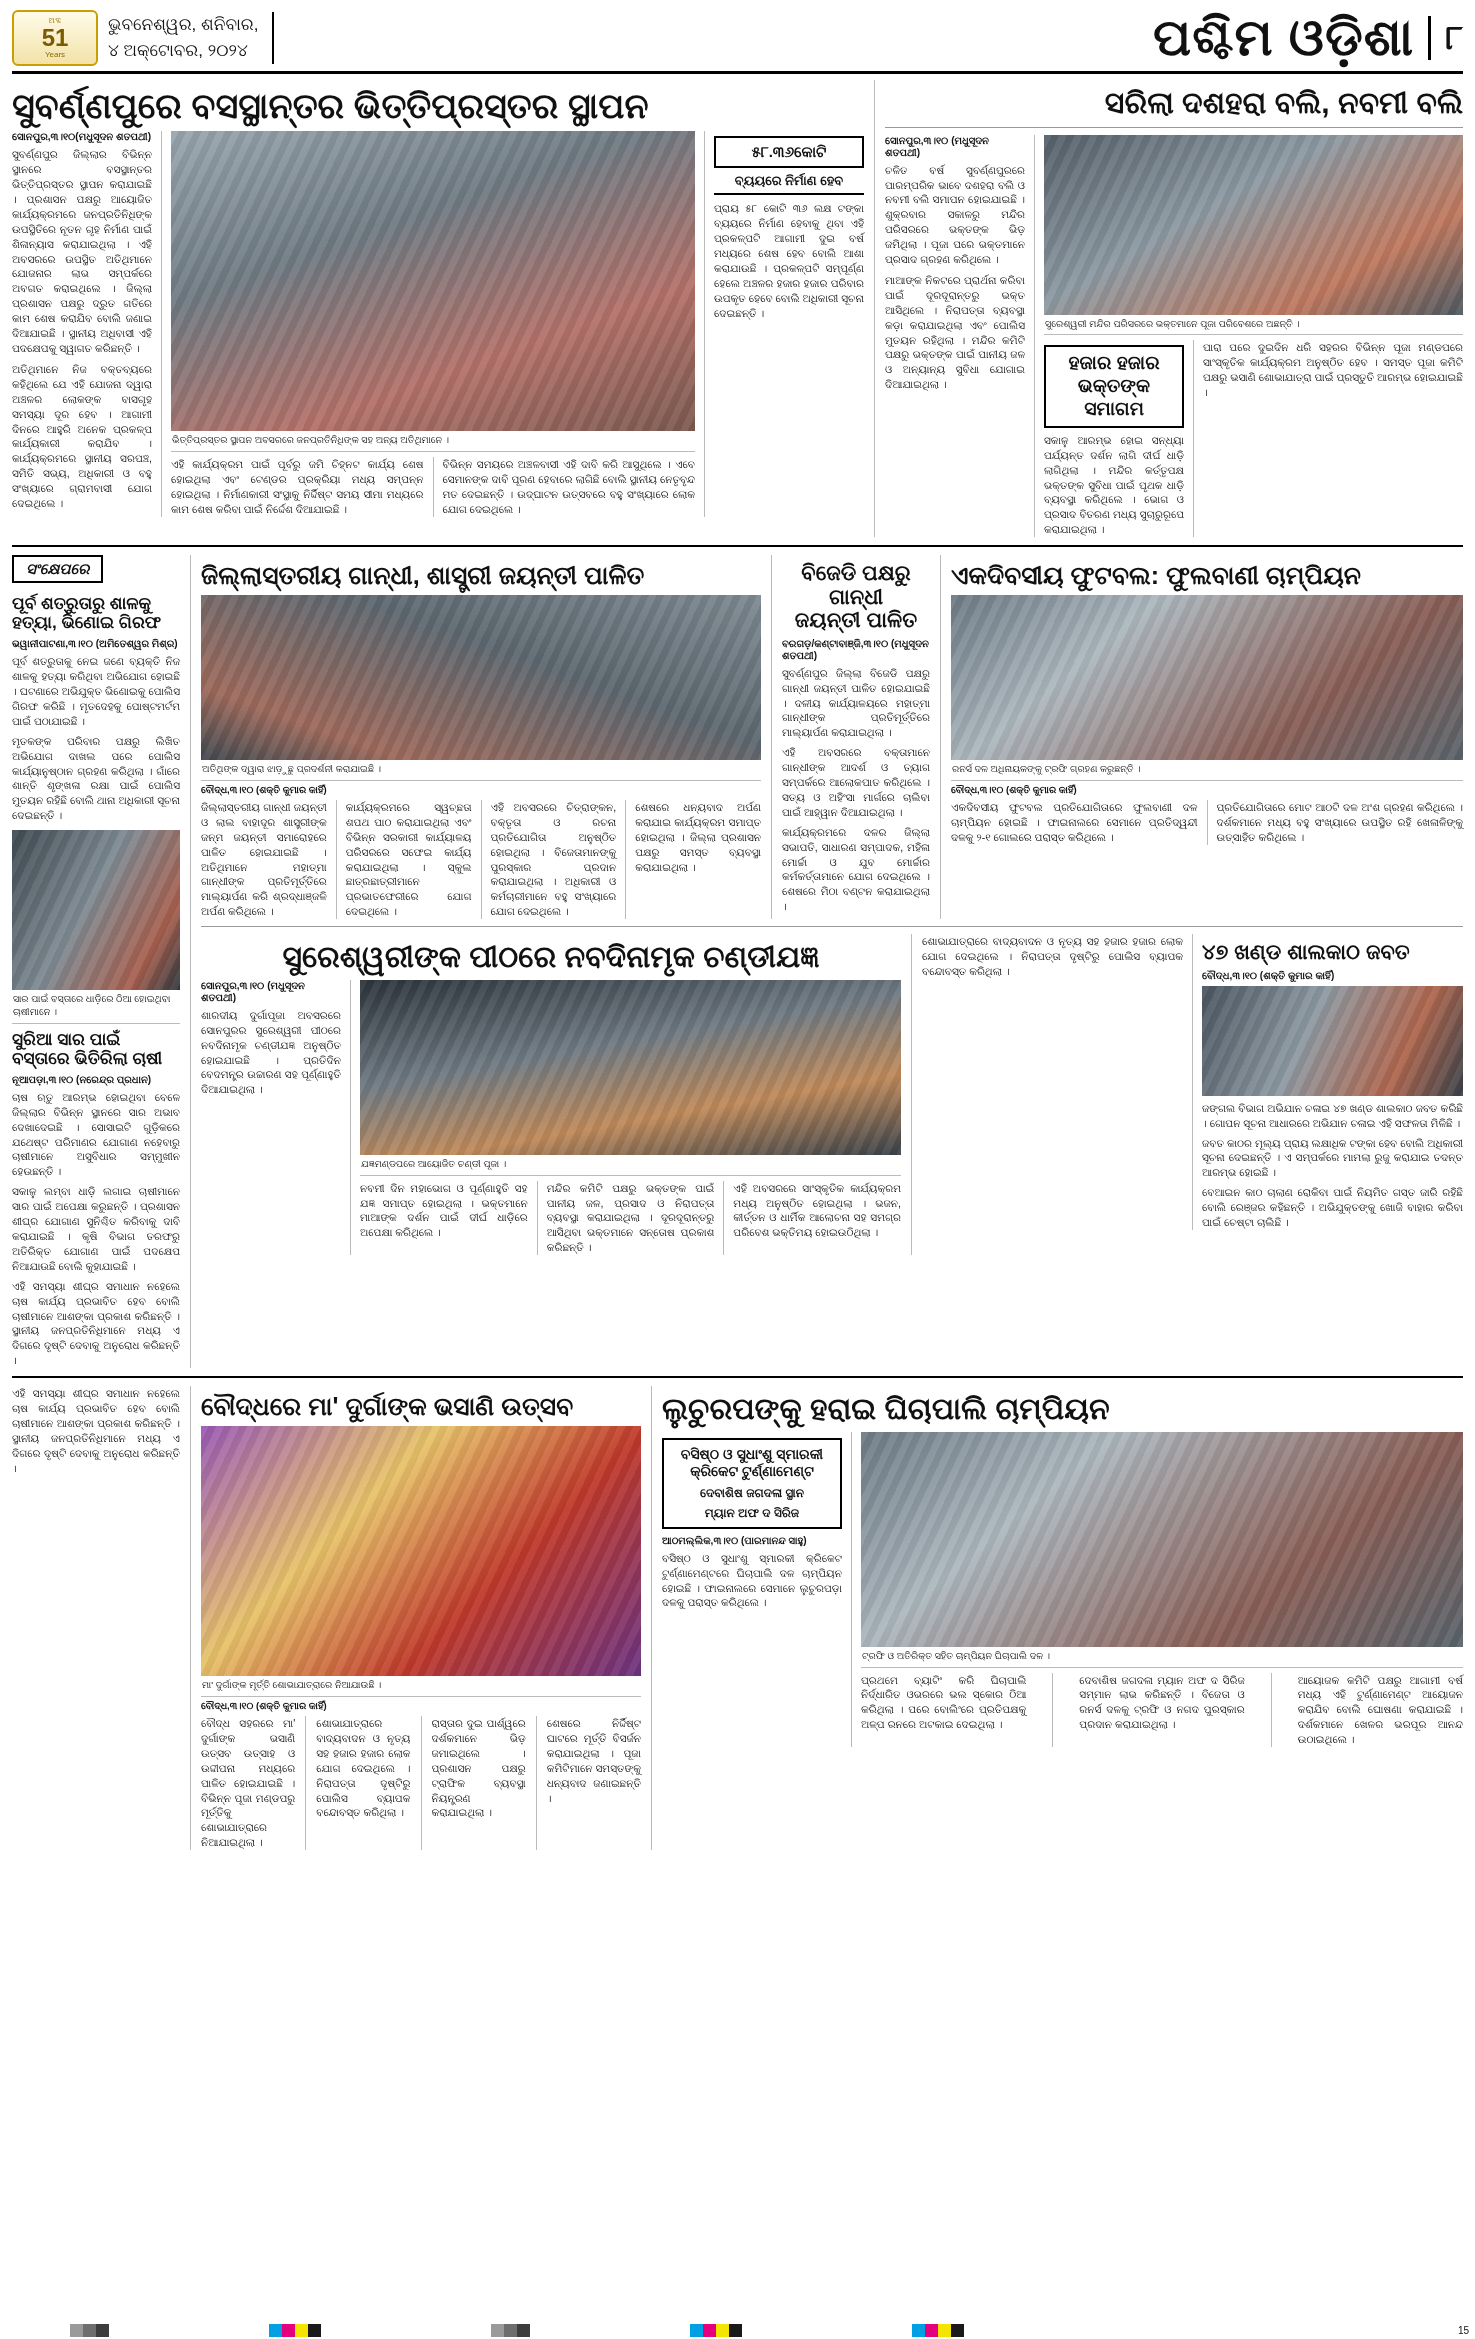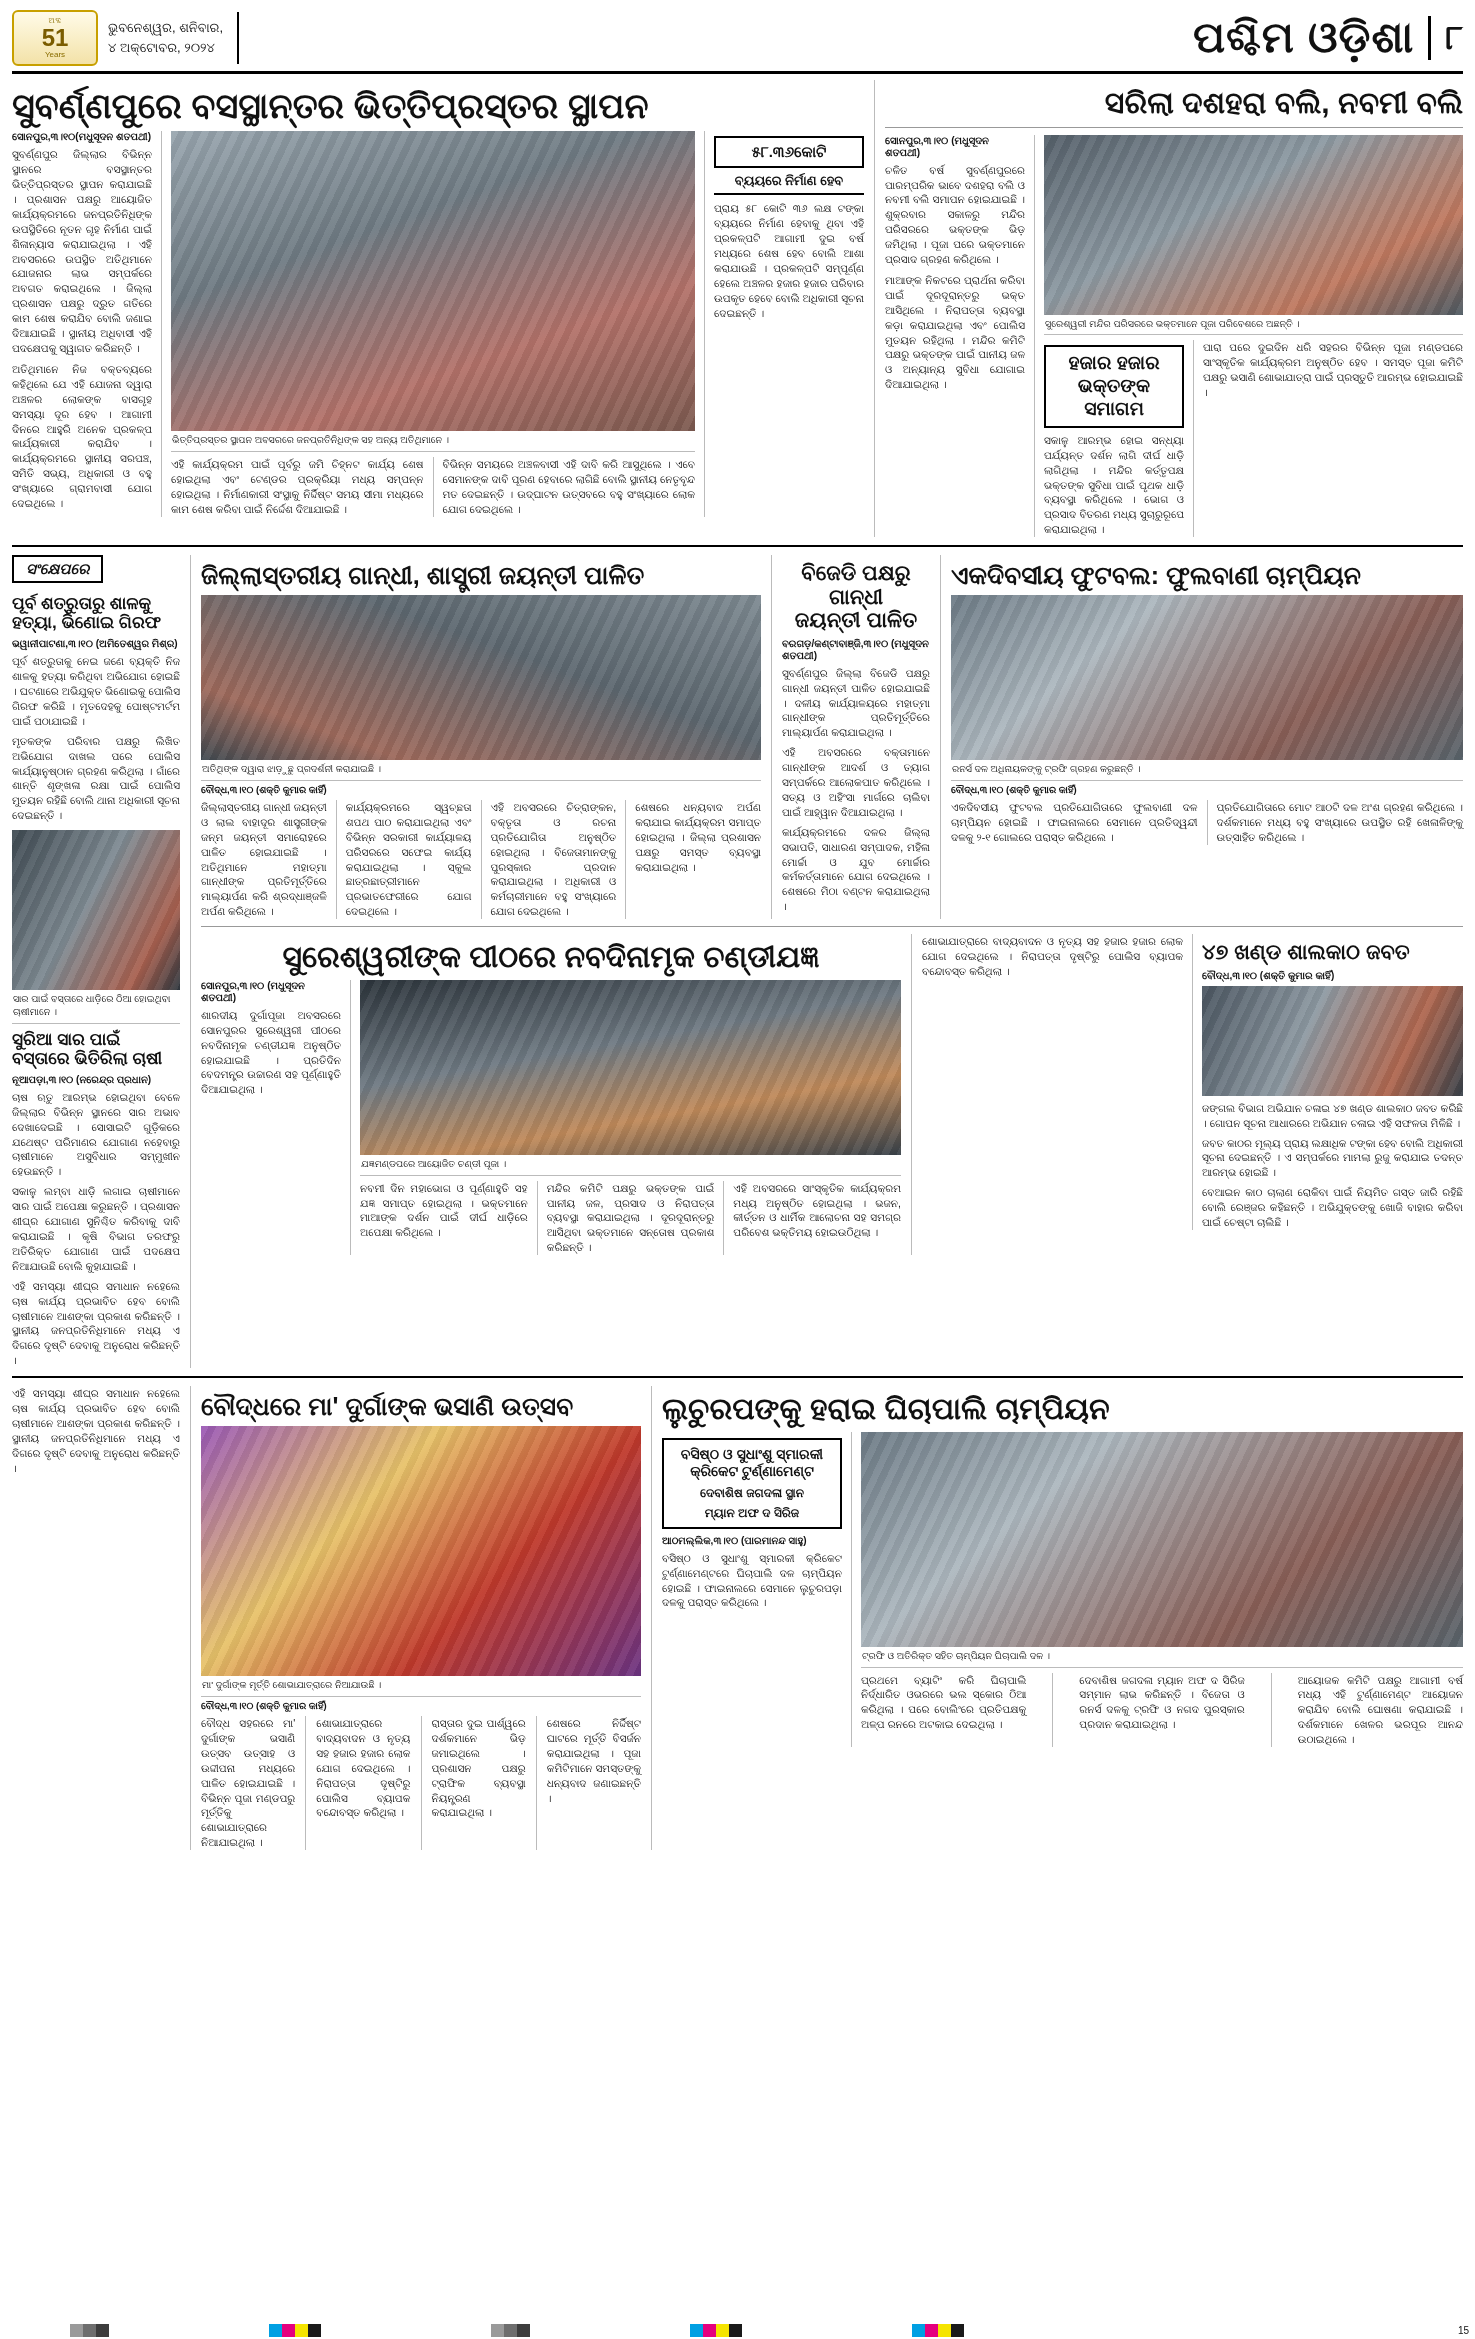--- a/index.html
+++ b/index.html
@@ -33,31 +33,31 @@
     border: 2px solid #c8a000;
     border-radius: 6px;
     background: linear-gradient(#fffbe8,#f3e2a8);
     margin-right: 10px;
     flex: none;
   }
   .logo-badge .lb-top { font-size: 8px; color: #8a6d00; letter-spacing: .5px; }
   .logo-badge .lb-num { font-size: 24px; font-weight: bold; color: #7a5c00; line-height: 1; }
   .logo-badge .lb-sub { font-size: 8px; color: #8a6d00; }
   .date-block {
-    font-size: 13px; line-height: 1.5;
+    font-size: 17px; line-height: 1.5;
     border-right: 2px solid #000;
     padding-right: 14px; margin-right: 14px;
     height: 52px; display: flex; flex-direction: column; justify-content: center;
     flex: none;
   }
   .masthead-spacer { flex: 1 1 auto; }
   .edition {
     display: flex; align-items: center; gap: 14px;
   }
-  .edition-name { font-size: 43px; font-weight: bold; letter-spacing: 1px; }
+  .edition-name { font-size: 51px; font-weight: bold; letter-spacing: 1px; }
   .edition-sep { width: 3px; height: 44px; background: #000; }
   .edition-page { font-size: 34px; font-weight: bold; }
 
   
   .cols { display: flex; gap: 10px; }
   .rule-v { width: 1px; background: #bbb; flex: none; }
   .hr { border: none; border-top: 1px solid #999; margin: 7px 0; }
   .hr-thick { border: none; border-top: 2px solid #000; margin: 8px 0; }
 
   .headline {

